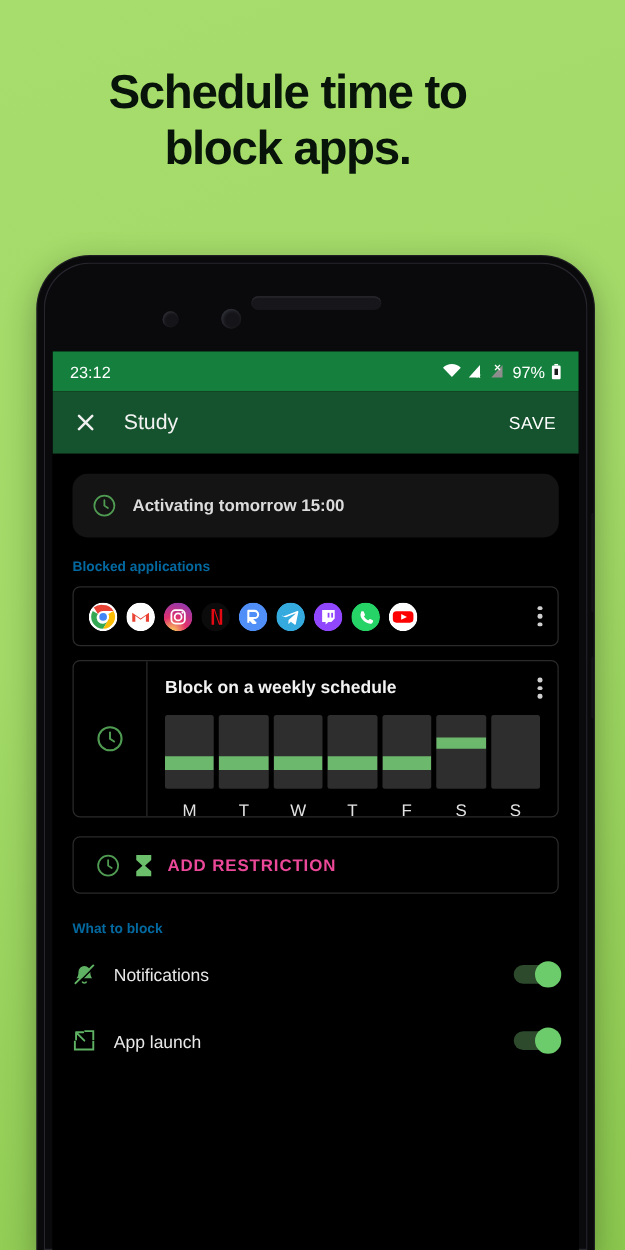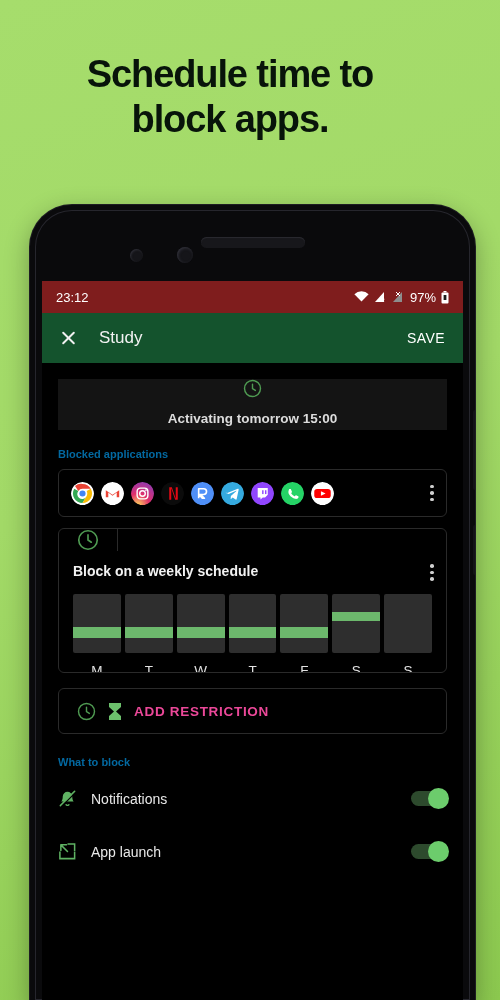--- a/index.html
+++ b/index.html
@@ -49,21 +49,21 @@
 
   
   .screen {
     position:absolute; top:76px; left:12px;
     width:421px; height:724px;
     background:#000; overflow:hidden;
   }
 
   
   .statusbar {
-    height:32px; background:#7f1d1d; color:#fff;
+    height:32px; background:#15803d; color:#fff;
     display:flex; align-items:center; justify-content:space-between;
     padding:0 14px; font-size:13px;
   }
   .sb-right { display:flex; align-items:center; gap:5px; }
   .sb-right .pct { font-size:13px; }
 
   
   .appbar {
     height:50px; background:#14532d;
     display:flex; align-items:center; padding:0 18px; gap:22px;
@@ -75,45 +75,44 @@
     content:""; position:absolute; left:0; top:7.5px; width:17px; height:2px;
     background:#f0f0f0; border-radius:1px;
   }
   .x-icon:before{ transform:rotate(45deg); }
   .x-icon:after { transform:rotate(-45deg); }
 
   
   .content { padding:16px 16px 0 16px; background:#000; height:642px; }
 
   .banner {
-    background:#141414; border-radius:0; height:51px;
+    background:#141414; border-radius:12px; height:51px;
     display:flex; align-items:center; gap:13px; padding:0 16px;
     margin-bottom:18px;
-    flex-direction:column;
   }
   .banner .txt { color:#dcdcdc; font-size:13.5px; font-weight:bold; }
 
   .sec-title { color:#0369a1; font-size:11px; font-weight:bold; }
   .sec-sub   { color:#9a9a9a; font-size:12.5px; margin-top:2px; }
 
   .apps-card {
     margin-top:9px; height:48px; border:1px solid #2a2a2a; border-radius:6px;
     display:flex; align-items:center; padding:0 12px; gap:7px;
   }
   .app-ic { width:23px; height:23px; border-radius:50%; flex:0 0 auto;
             display:flex; align-items:center; justify-content:center;
             font-size:12px; font-weight:bold; overflow:hidden; position:relative; }
   .dots3 { margin-left:auto; width:4px; display:flex; flex-direction:column; gap:3px; align-items:center; }
   .dots3 i { width:3.5px; height:3.5px; border-radius:50%; background:#cfcfcf; display:block; }
 
   .restrictions-head { margin-top:22px; }
 
   .sched-card {
     margin-top:11px; border:1px solid #2a2a2a; border-radius:6px;
-    display:flex; height:145px; overflow:hidden;flex-direction:column;
+    display:flex; height:126px; overflow:hidden;
   }
   .sched-gutter {
     width:59px; display:flex; align-items:center; justify-content:center;
     border-right:1px solid #2a2a2a; flex:0 0 auto;
   }
   .sched-body { flex:1; padding:12px 14px 8px 14px; position:relative; }
   .sched-title { color:#f2f2f2; font-size:14px; font-weight:bold; }
   .sched-menu { position:absolute; right:12px; top:13px; }
 
   .days { display:flex; gap:4px; margin-top:15px; height:59px; }

